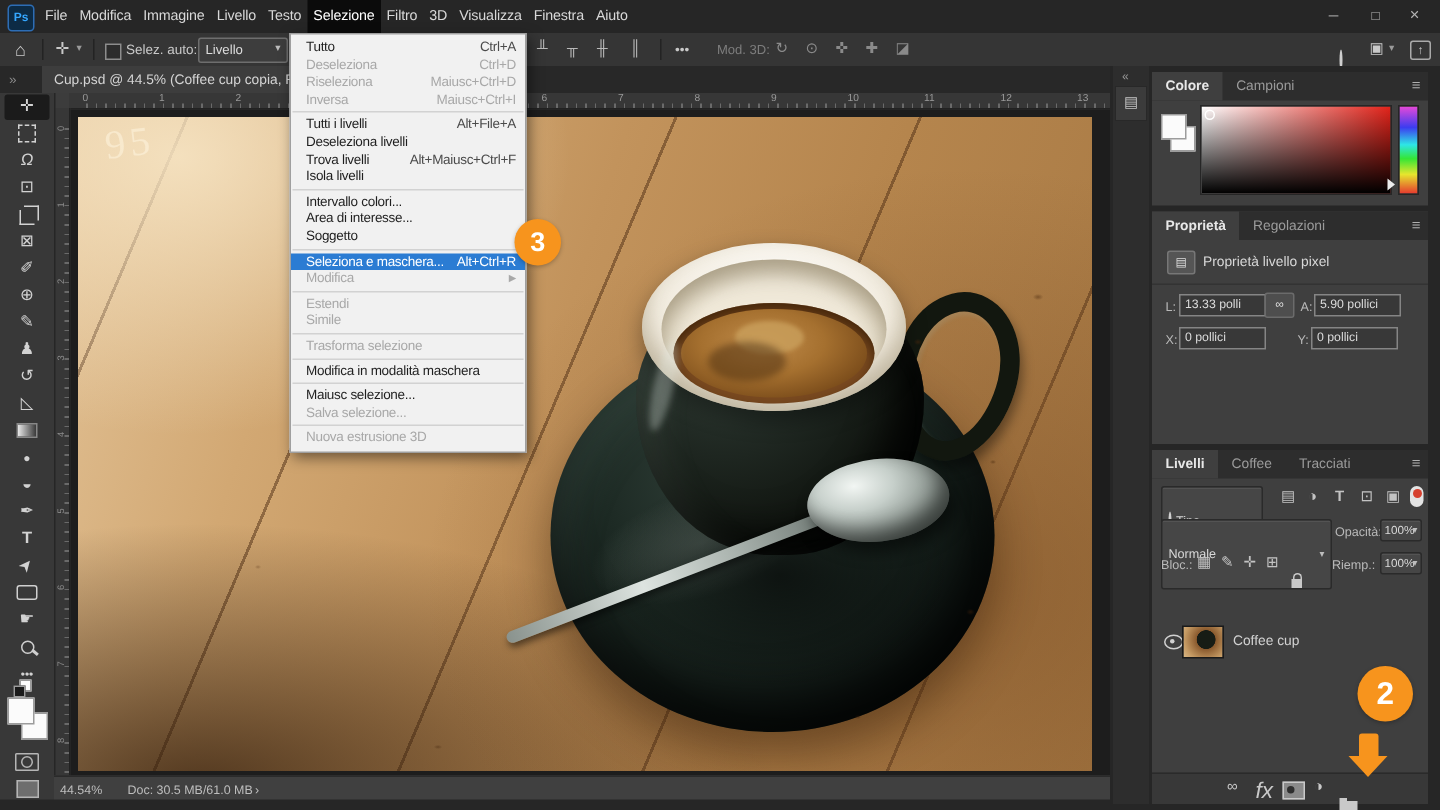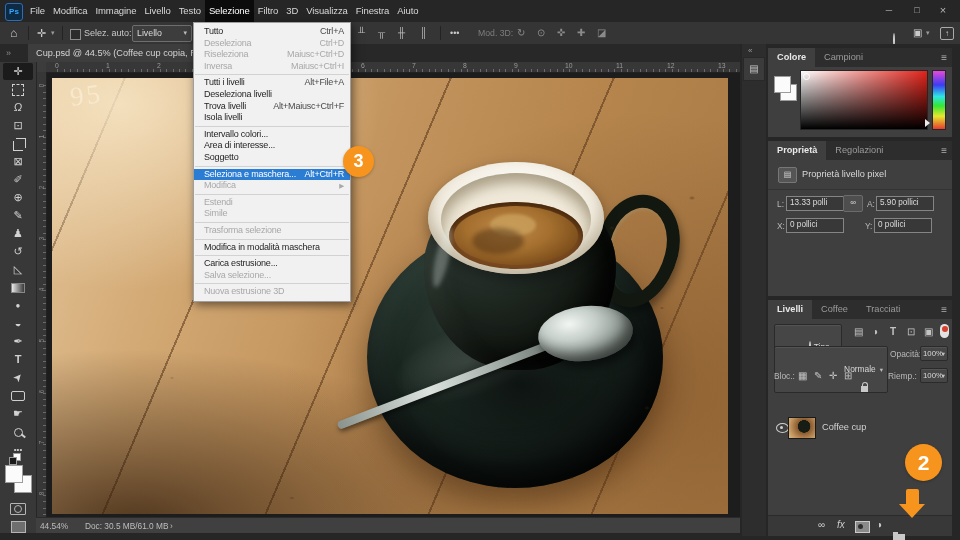--- a/index.html
+++ b/index.html
@@ -350,21 +350,21 @@
     <div class="ibox" style="left:18px;top:55px;width:50px;height:13px;">13.33 polli</div>
     <div class="abs" style="left:75px;top:54px;width:18px;height:15px;background:#4e4e4e;border:1px solid #6b6b6b;border-radius:2px;text-align:center;line-height:14px;font-size:8px;color:#ddd;">∞</div>
     <div class="lbl" style="left:99px;top:58px;">A:</div>
     <div class="ibox" style="left:108px;top:55px;width:50px;height:13px;">5.90 pollici</div>
     <div class="lbl" style="left:9px;top:80px;">X:</div>
     <div class="ibox" style="left:18px;top:77px;width:50px;height:13px;">0 pollici</div>
     <div class="lbl" style="left:97px;top:80px;">Y:</div>
     <div class="ibox" style="left:106px;top:77px;width:50px;height:13px;">0 pollici</div>
   </div>
 
-  <div class="panel" style="left:768px;top:300px;width:184px;height:236px;text-align:right;">
+  <div class="panel" style="left:768px;top:300px;width:184px;height:236px;">
     <div class="ptabs">
       <div class="ptab on">Livelli</div>
       <div class="ptab">Coffee</div>
       <div class="ptab">Tracciati</div>
       <div class="pmenu">≡</div>
     </div>
     <div class="psel" style="left:6px;top:24px;width:58px;height:13px;"><span class="dd">▾</span><span class="ic-mag cssic" style="width:5px;height:5px;border-width:1px;margin-right:3px;"></span><span>Tipo</span></div>
     <div class="pic" style="left:86px;top:25px;">▤</div>
     <div class="pic" style="left:104px;top:25px;">◑</div>
     <div class="pic" style="left:122px;top:25px;font-weight:bold;">T</div>
@@ -384,21 +384,21 @@
     <div class="psel" style="left:152px;top:68px;width:22px;height:13px;font-size:7.8px;padding:0 2px;"><span class="dd">▾</span><span>100%</span></div>
 
     <div class="abs" style="left:0;top:114px;width:184px;height:26px;">
       <div class="ic-eye abs" style="left:8px;top:9px;"></div>
       <div class="layerthumb" style="border:1px solid #1a1a1a;"></div>
       <div class="t" style="left:54px;top:0;line-height:26px;font-size:9.2px;color:#d2d2d2;">Coffee cup</div>
     </div>
 
     <div class="botbar">
       <div class="bic" style="left:50px;">∞</div>
-      <div class="bic" style="left:69px;font-style:italic;font-size:10px;">fx</div>
+      <div class="bic" style="left:69px;font-style:italic;font-size:15px;">fx</div>
       <div class="ic-mask abs" style="left:87px;top:5px;"></div>
       <div class="bic" style="left:108px;">◑</div>
       <div class="ic-folder abs" style="left:125px;top:1px;"></div>
 
     </div>
   </div>
 
   <div class="menu">
     <div class="mi">
         <span>Tutto</span>
@@ -469,21 +469,21 @@
         <span>Trasforma selezione</span>
         <span class="sc"></span>
       </div>
     <div class="msep"></div>
     <div class="mi">
         <span>Modifica in modalità maschera veloce</span>
         <span class="sc"></span>
       </div>
     <div class="msep"></div>
     <div class="mi">
-        <span>Carica estrusione...</span>
+        <span>Maiusc selezione...</span>
         <span class="sc"></span>
       </div>
     <div class="mi dis">
         <span>Salva selezione...</span>
         <span class="sc"></span>
       </div>
     <div class="msep"></div>
     <div class="mi dis">
         <span>Nuova estrusione 3D</span>
         <span class="sc"></span>

